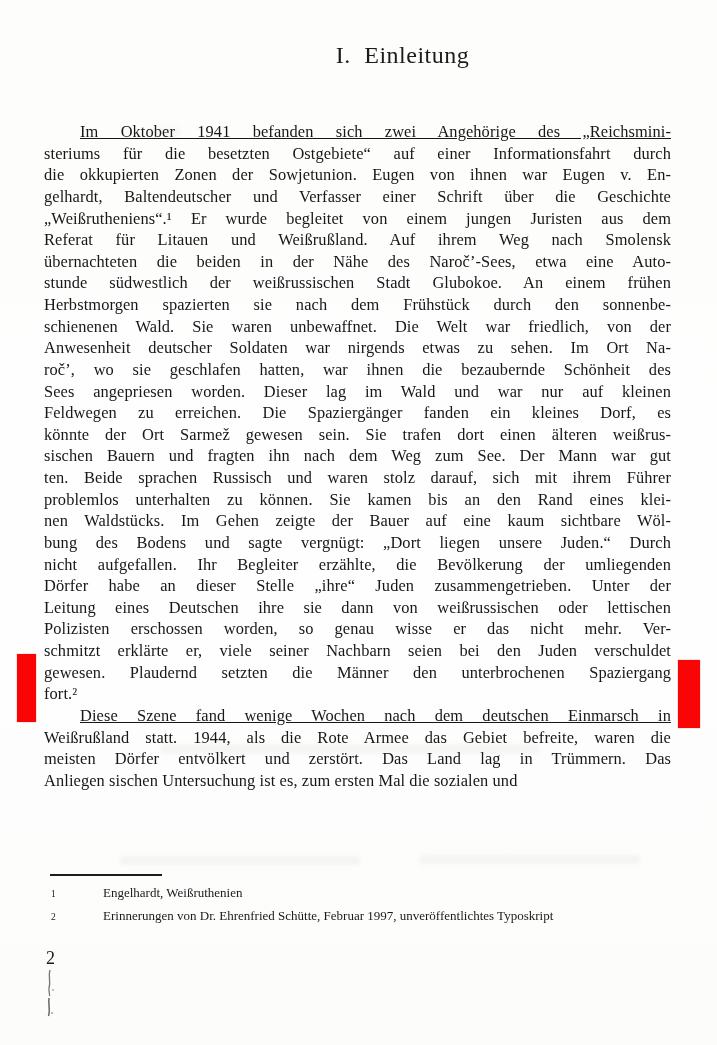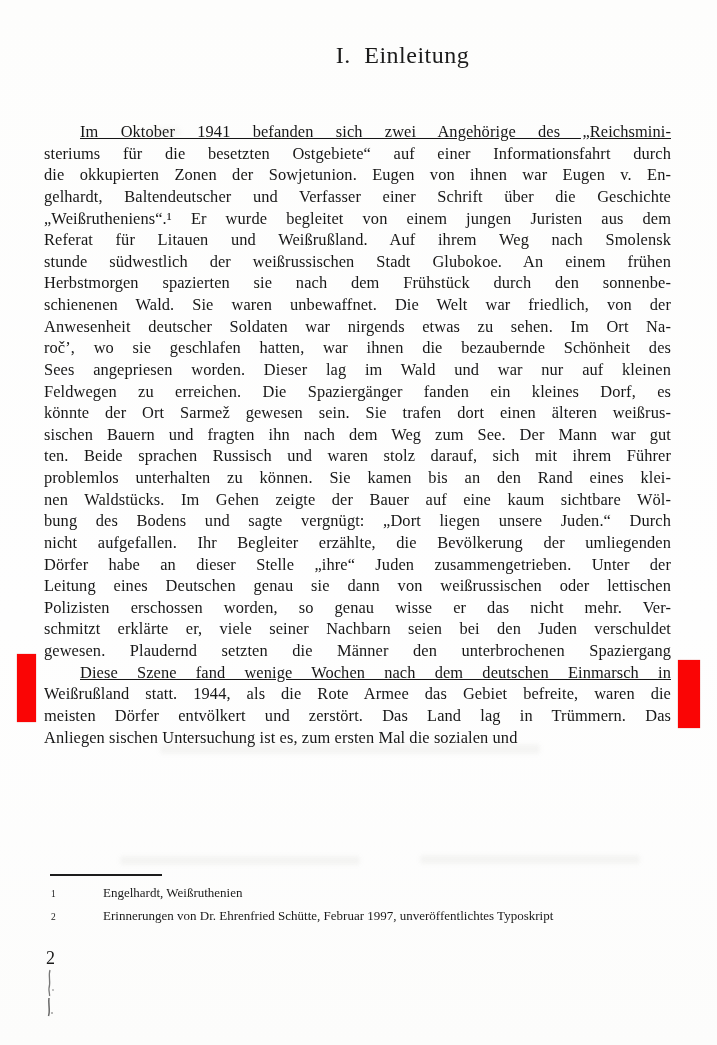--- a/index.html
+++ b/index.html
@@ -94,39 +94,41 @@
   <div class="title">I. Einleitung</div>
 
   <div class="text-block" id="paragraphs">
       <div class="para">
         <div class="line first">Im Oktober 1941 befanden sich zwei Angehörige des „Reichsmini-</div>
         <div class="line">steriums für die besetzten Ostgebiete“ auf einer Informationsfahrt durch</div>
         <div class="line">die okkupierten Zonen der Sowjetunion. Eugen von ihnen war Eugen v. En-</div>
         <div class="line">gelhardt, Baltendeutscher und Verfasser einer Schrift über die Geschichte</div>
         <div class="line">„Weißrutheniens“.¹ Er wurde begleitet von einem jungen Juristen aus dem</div>
         <div class="line">Referat für Litauen und Weißrußland. Auf ihrem Weg nach Smolensk</div>
+        <div class="line">übernachteten die beiden in der Nähe des Naroč’-Sees, etwa eine Auto-</div>
         <div class="line">stunde südwestlich der weißrussischen Stadt Glubokoe. An einem frühen</div>
         <div class="line">Herbstmorgen spazierten sie nach dem Frühstück durch den sonnenbe-</div>
         <div class="line">schienenen Wald. Sie waren unbewaffnet. Die Welt war friedlich, von der</div>
         <div class="line">Anwesenheit deutscher Soldaten war nirgends etwas zu sehen. Im Ort Na-</div>
         <div class="line">roč’, wo sie geschlafen hatten, war ihnen die bezaubernde Schönheit des</div>
         <div class="line">Sees angepriesen worden. Dieser lag im Wald und war nur auf kleinen</div>
         <div class="line">Feldwegen zu erreichen. Die Spaziergänger fanden ein kleines Dorf, es</div>
         <div class="line">könnte der Ort Sarmež gewesen sein. Sie trafen dort einen älteren weißrus-</div>
         <div class="line">sischen Bauern und fragten ihn nach dem Weg zum See. Der Mann war gut</div>
         <div class="line">ten. Beide sprachen Russisch und waren stolz darauf, sich mit ihrem Führer</div>
         <div class="line">problemlos unterhalten zu können. Sie kamen bis an den Rand eines klei-</div>
         <div class="line">nen Waldstücks. Im Gehen zeigte der Bauer auf eine kaum sichtbare Wöl-</div>
         <div class="line">bung des Bodens und sagte vergnügt: „Dort liegen unsere Juden.“ Durch</div>
         <div class="line">nicht aufgefallen. Ihr Begleiter erzählte, die Bevölkerung der umliegenden</div>
         <div class="line">Dörfer habe an dieser Stelle „ihre“ Juden zusammengetrieben. Unter der</div>
-        <div class="line">Leitung eines Deutschen genau sie dann von weißrussischen oder lettischen</div>
+        <div class="line">Leitung eines Deutschen ihre sie dann von weißrussischen oder lettischen</div>
         <div class="line">Polizisten erschossen worden, so genau wisse er das nicht mehr. Ver-</div>
         <div class="line">schmitzt erklärte er, viele seiner Nachbarn seien bei den Juden verschuldet</div>
         <div class="line">gewesen. Plaudernd setzten die Männer den unterbrochenen Spaziergang</div>
+        <div class="line last">fort.²</div>
       </div>
       <div class="para">
         <div class="line first">Diese Szene fand wenige Wochen nach dem deutschen Einmarsch in</div>
         <div class="line">Weißrußland statt. 1944, als die Rote Armee das Gebiet befreite, waren die</div>
         <div class="line">meisten Dörfer entvölkert und zerstört. Das Land lag in Trümmern. Das</div>
         <div class="line last">Anliegen sischen Untersuchung ist es, zum ersten Mal die sozialen und</div>
       </div>
     </div>
 
   <div class="red-mark left" style="background: rgb(250, 5, 5);"></div>

